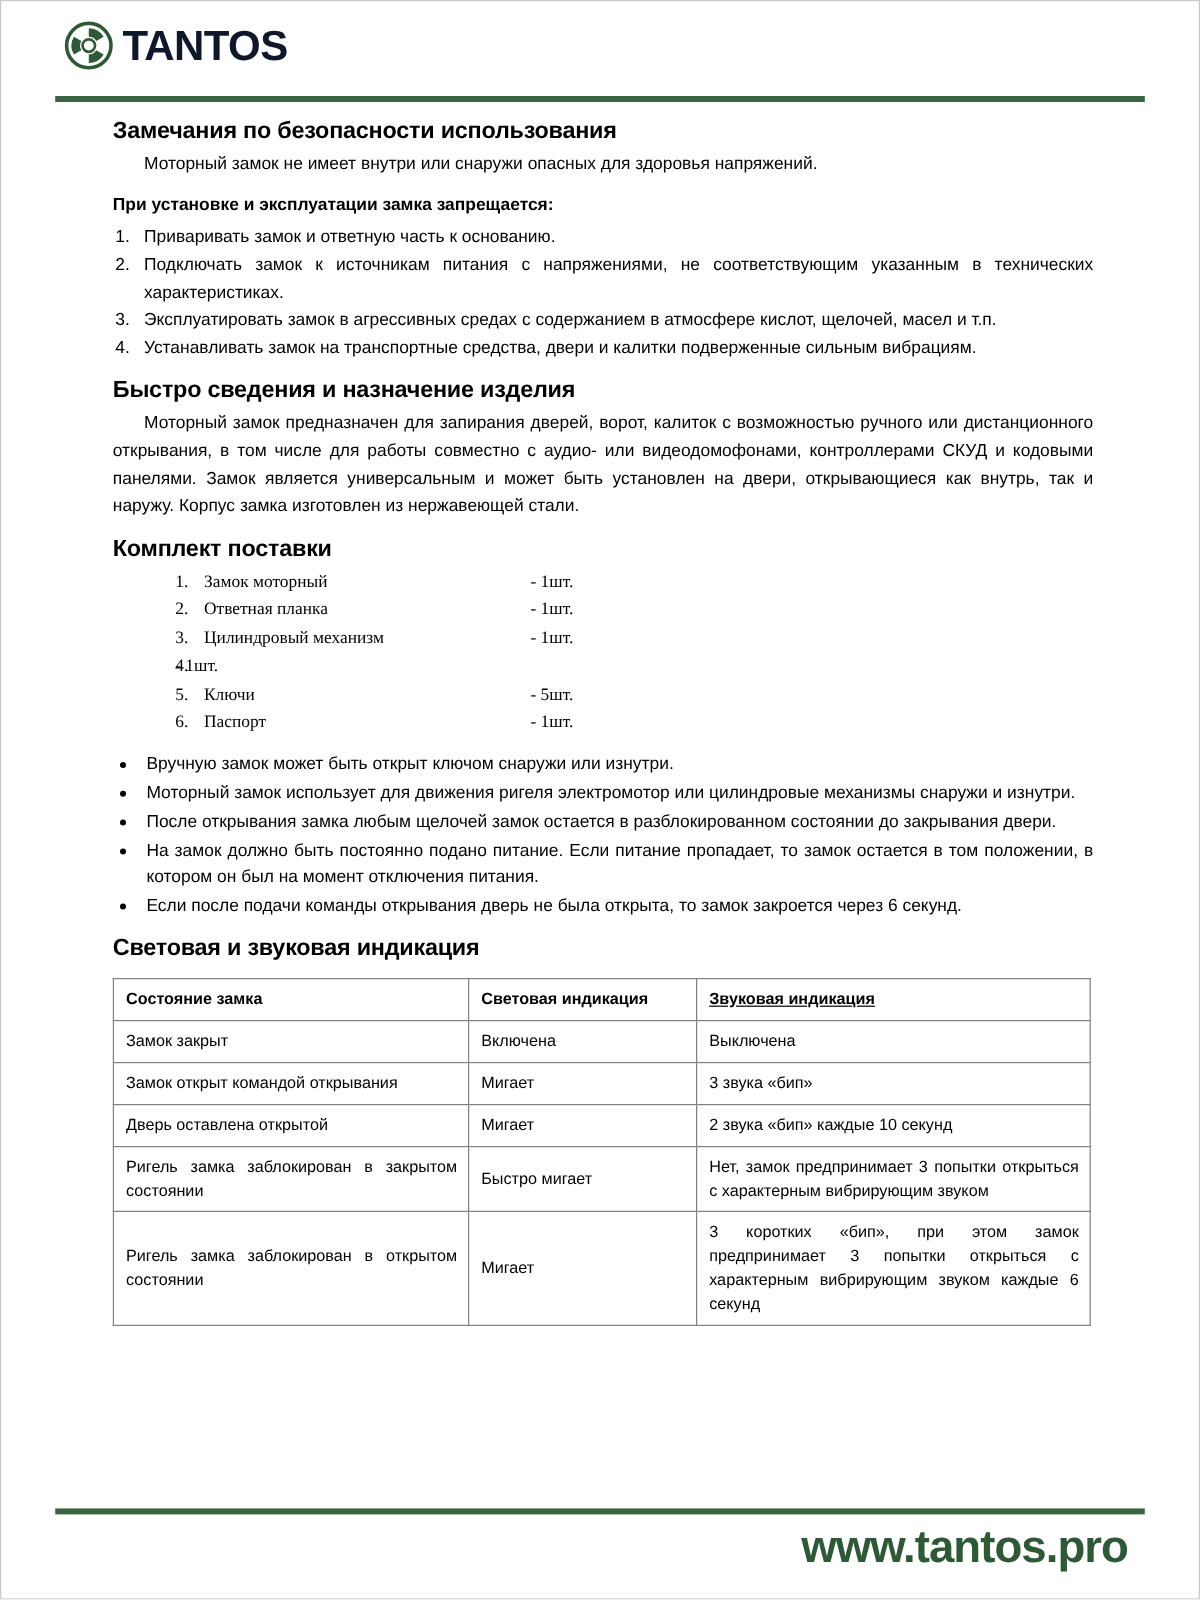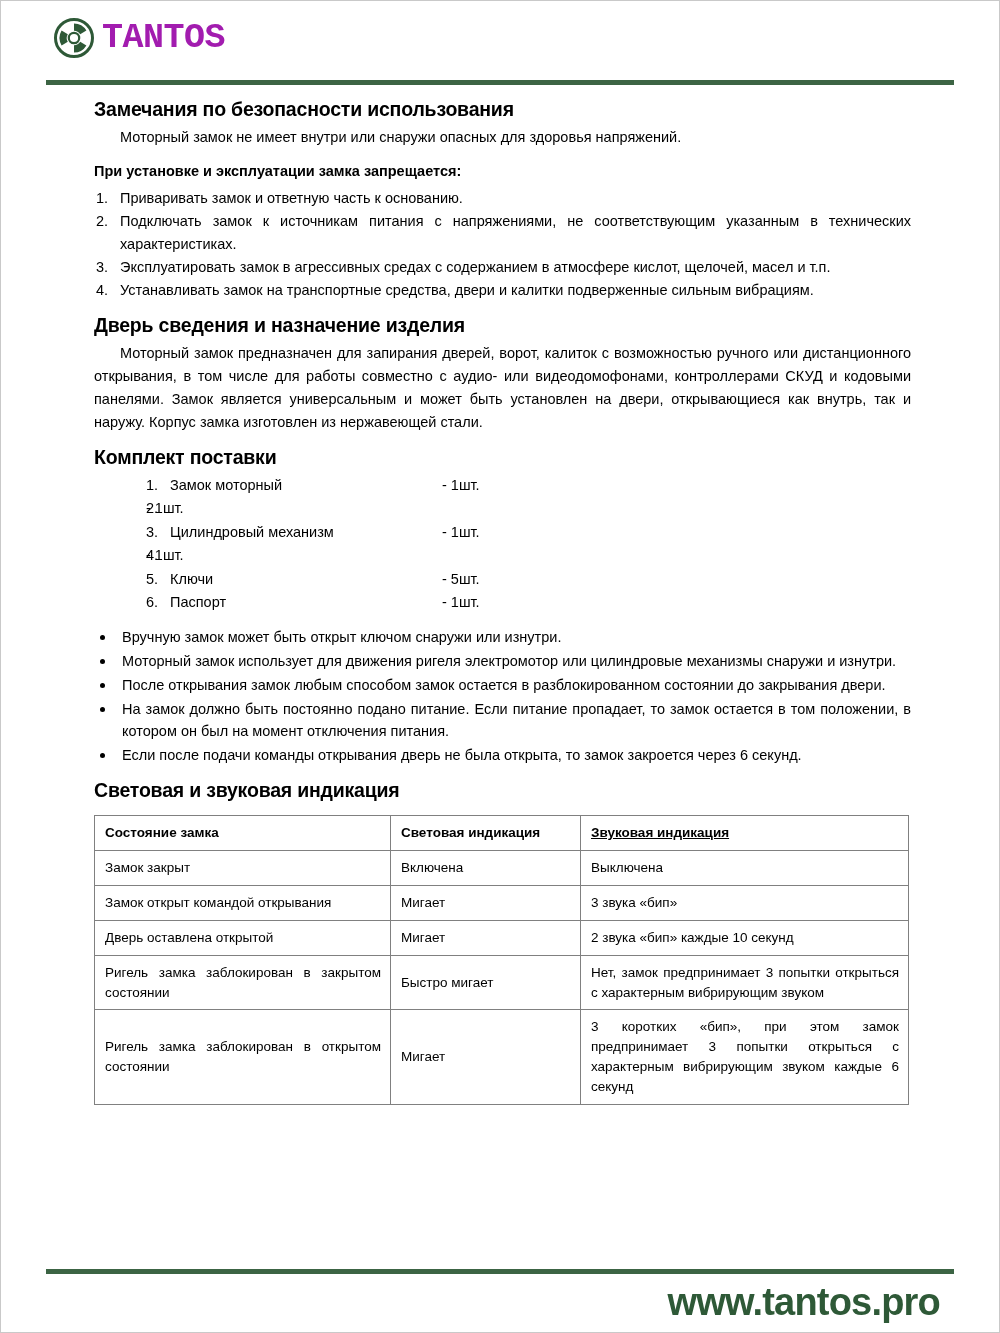--- a/index.html
+++ b/index.html
@@ -35,22 +35,22 @@
   .logo-mark {
     width: 42px;
     height: 42px;
     flex: 0 0 42px;
     line-height: 0;
   }
   .logo-word {
     font-size: 35px;
     font-weight: bold;
     letter-spacing: -0.5px;
-    color: #a21caf;
-    font-family: Liberation Mono, monospace;
+    color: #0f172a;
+    font-family: Liberation Sans, sans-serif;
     line-height: 1;
   }
   .rule-top {
     margin: 9px 45px 0 45px;
     height: 5px;
     background: #3c6444;
   }
 
   
   .content {
@@ -101,20 +101,21 @@
     left: 2px;
     top: 0;
   }
 
   
   ol.kit-list {
     margin: 2px 0 0 0;
     padding: 0;
     list-style: none;
     counter-reset: kit;
+    font-family: Liberation Serif, serif;
   }
   ol.kit-list > li {
     counter-increment: kit;
     display: flex;
     font-size: 14.5px;
     line-height: 1.62;
     padding-left: 52px;
     position: relative;
   }
   ol.kit-list > li::before {
@@ -181,21 +182,21 @@
   .col-state  { width: 296px; }
   .col-light  { width: 190px; }
   .col-sound  { width: 328px; text-decoration: underline; }
 
   
   .footer {
     position: absolute;
     left: 0;
     right: 0;
     bottom: 0;
-    padding: 0 45px 9px 45px;
+    padding: 0 45px 21px 45px;
   }
   .rule-bottom {
     height: 5px;
     background: #3c6444;
     margin-bottom: 9px;
   }
   .footer-url {
     text-align: right;
     font-size: 38px;
     font-weight: bold;
@@ -234,32 +235,33 @@
       <p class="lead-bold">При установке и эксплуатации замка запрещается:</p>
       <ol class="num-list">
         <li>Приваривать замок и ответную часть к основанию.</li>
         <li>Подключать замок к источникам питания с напряжениями, не соответствующим указанным в технических характеристиках.</li>
         <li>Эксплуатировать замок в агрессивных средах с содержанием в атмосфере кислот, щелочей, масел и т.п.</li>
         <li>Устанавливать замок на транспортные средства, двери и калитки подверженные сильным вибрациям.</li>
       </ol>
     </div>
 
     <div class="section">
-      <h2 class="section-title">Дверь сведения и назначение изделия</h2>
+      <h2 class="section-title">Быстро сведения и назначение изделия</h2>
       <p class="para indent">Моторный замок предназначен для запирания дверей, ворот, калиток с возможностью ручного или дистанционного открывания, в том числе для работы совместно с аудио- или видеодомофонами, контроллерами СКУД и кодовыми панелями. Замок является универсальным и может быть установлен на двери, открывающиеся как внутрь, так и наружу. Корпус замка изготовлен из нержавеющей стали.</p>
     </div>
 
     <div class="section">
       <h2 class="section-title">Комплект поставки</h2>
       <ol class="kit-list">
         <li>
           <span class="kit-name">Замок моторный</span>
           <span class="kit-qty">- 1шт.</span>
         </li>
         <li>
+          <span class="kit-name">Ответная планка</span>
           <span class="kit-qty">- 1шт.</span>
         </li>
         <li>
           <span class="kit-name">Цилиндровый механизм</span>
           <span class="kit-qty">- 1шт.</span>
         </li>
         <li>
           <span class="kit-qty">- 1шт.</span>
         </li>
         <li>
@@ -270,21 +272,21 @@
           <span class="kit-name">Паспорт</span>
           <span class="kit-qty">- 1шт.</span>
         </li>
       </ol>
     </div>
 
     <div class="section">
       <ul class="bullet-list">
         <li>Вручную замок может быть открыт ключом снаружи или изнутри.</li>
         <li>Моторный замок использует для движения ригеля электромотор или цилиндровые механизмы снаружи и изнутри.</li>
-        <li>После открывания замок любым способом замок остается в разблокированном состоянии до закрывания двери.</li>
+        <li>После открывания замка любым щелочей замок остается в разблокированном состоянии до закрывания двери.</li>
         <li>На замок должно быть постоянно подано питание. Если питание пропадает, то замок остается в том положении, в котором он был на момент отключения питания.</li>
         <li>Если после подачи команды открывания дверь не была открыта, то замок закроется через 6 секунд.</li>
       </ul>
     </div>
 
     <div class="section">
       <h2 class="section-title">Световая и звуковая индикация</h2>
       <table class="ind-table">
         <thead>
           <tr>

